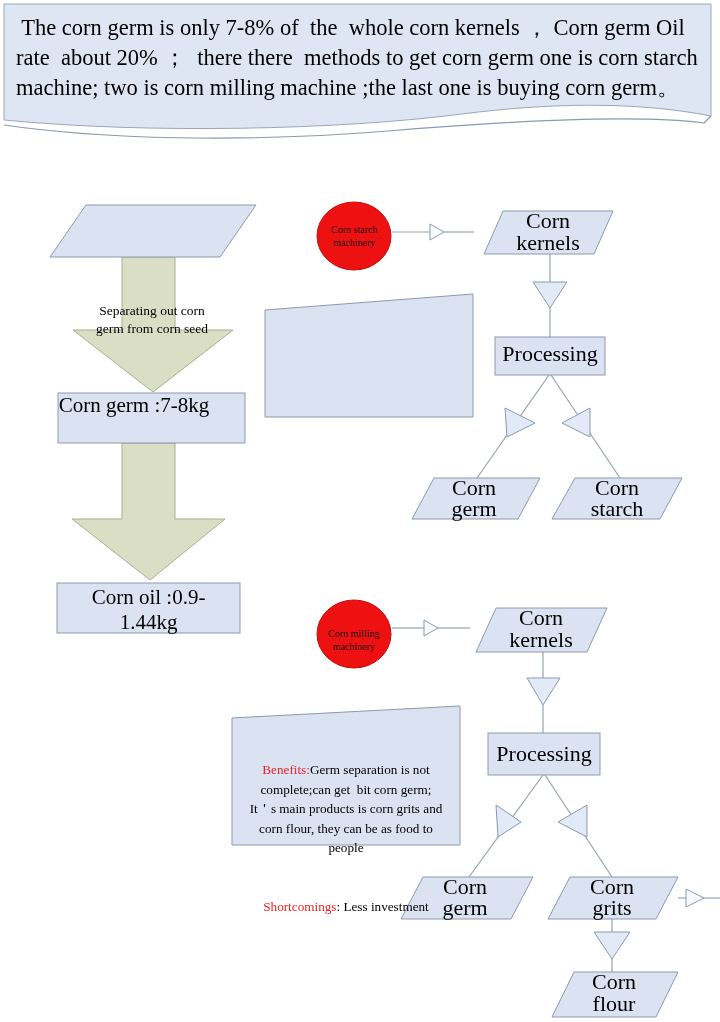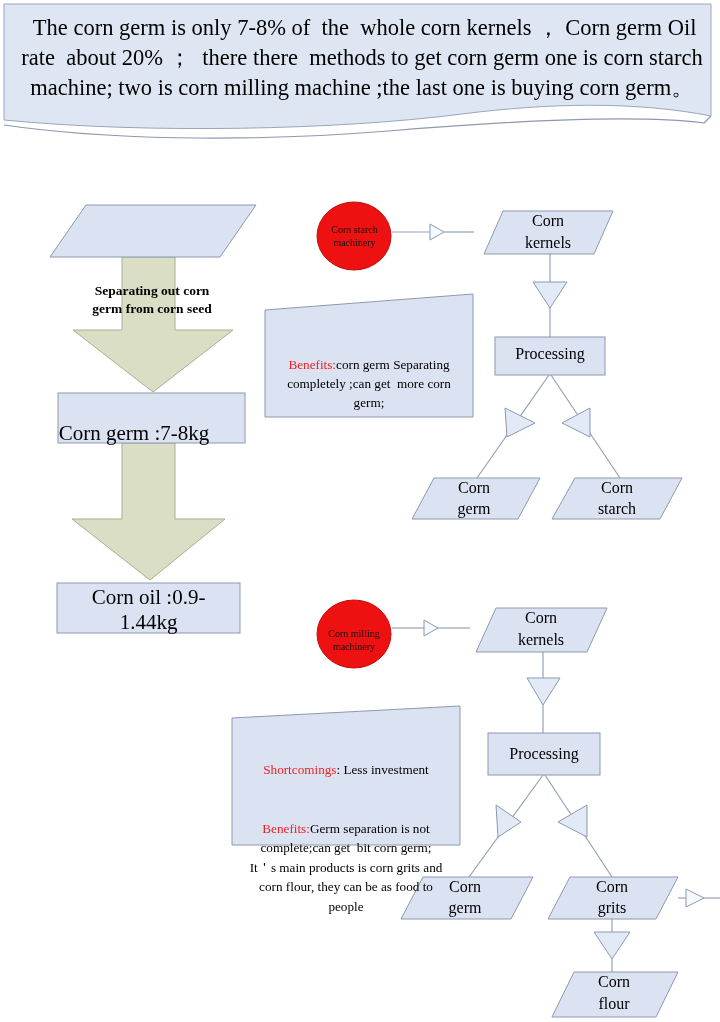--- a/index.html
+++ b/index.html
@@ -10,21 +10,21 @@
   .banner{fill:#dee6f3;stroke:#9aa6bb;}
   .wave-under{fill:none;stroke:#8d99ad;stroke-width:1.2;}
   .bigarrow{fill:#d9dec5;stroke:#a9b08f;stroke-width:1;}
   .conn{stroke:#97a2b0;stroke-width:1.2;fill:none;}
   .tri-open{fill:#f6f9fd;stroke:#8d99ad;stroke-width:1;}
   .tri-fill{fill:#e2eaf7;stroke:#8d99ad;stroke-width:1;}
   .machine{stroke:#c40d0d;stroke-width:1;}
   .txt{position:absolute;color:#000;white-space:pre;text-align:center;}
   .banner-txt{font-size:22.5px;line-height:30px;text-align:left;}
   .big{font-size:21px;line-height:26px;}
-  .node{font-size:16px;line-height:22px;}
+  .node{font-size:22px;line-height:22px;}
   .small{font-size:13.5px;line-height:17.5px;}
   .note{font-size:13.2px;line-height:19px;}
   .circle-txt{font-size:10px;line-height:13px;color:#111;}
   .red{color:#ee2222;}
 </style>
 </head>
 <body>
 
 <div class="stage">
 
@@ -77,60 +77,57 @@
 
     <ellipse class="machine" cx="354" cy="634" rx="37" ry="34" fill="#ee1111"></ellipse>
     <polygon class="shape" points="496,608 607,608 587,652 476,652"></polygon>
     <rect class="shape" x="488" y="733" width="112" height="42"></rect>
     <polygon class="shape" points="423,877 533,877 511,919 401,919"></polygon>
     <polygon class="shape" points="570,877 678,877 656,919 548,919"></polygon>
     <polygon class="shape" points="574,972 678,972 656,1017 552,1017"></polygon>
     <polygon class="shape" points="232,718 460,706 460,845 232,845"></polygon>
   </svg>
 
-  <div class="txt banner-txt" style="left:16px;top:13px;width:692px;text-align:center;"> The corn germ is only 7-8% of  the  whole corn kernels ， Corn germ Oil
+  <div class="txt banner-txt" style="left:16px;top:13px;width:692px;"> The corn germ is only 7-8% of  the  whole corn kernels ， Corn germ Oil
 rate  about 20% ；  there there  methods to get corn germ one is corn starch
 machine; two is corn milling machine ;the last one is buying corn germ。</div>
 
-  <div class="txt small" style="left:62px;top:282px;width:180px;font-weight:bold;">Separating out corn
+  <div class="txt small" style="left:62px;top:302px;width:180px;">Separating out corn
 germ from corn seed</div>
-  <div class="txt big" style="left:58px;top:420px;width:152px;">Corn germ :7-8kg</div>
+  <div class="txt big" style="left:58px;top:392px;width:152px;">Corn germ :7-8kg</div>
   <div class="txt big" style="left:57px;top:585px;width:183px;line-height:24.5px;border-radius:11px;">Corn oil :0.9-
 1.44kg</div>
 
   <div class="txt circle-txt" style="left:317px;top:223px;width:75px;">Corn starch
 machinery</div>
   <div class="txt node" style="left:487px;top:210px;width:122px;">Corn
 kernels</div>
   <div class="txt node" style="left:495px;top:343px;width:110px;">Processing</div>
   <div class="txt node" style="left:414px;top:477px;width:120px;line-height:21px;">Corn
 germ</div>
   <div class="txt node" style="left:555px;top:477px;width:124px;line-height:21px;">Corn
 starch</div>
 
   <div class="txt note" style="left:267px;top:317px;width:204px;">
-    <div><span class="red">Benefits:</span><span>corn germ Separating
-completely ;can get  more corn
-germ;</span></div>
   </div>
 
   <div class="txt circle-txt" style="left:315px;top:627px;width:78px;">Corn milling
 machinery</div>
   <div class="txt node" style="left:480px;top:607px;width:122px;">Corn
 kernels</div>
   <div class="txt node" style="left:488px;top:743px;width:112px;">Processing</div>
   <div class="txt node" style="left:402px;top:876px;width:126px;line-height:21px;">Corn
 germ</div>
   <div class="txt node" style="left:550px;top:876px;width:124px;line-height:21px;">Corn
 grits</div>
   <div class="txt node" style="left:553px;top:971px;width:122px;">Corn
 flour</div>
 
   <div class="txt note" style="left:226px;top:721px;width:240px;line-height:19.5px;">
-    <div><span class="red">Shortcomings</span><span>: Less investment</span></div>
     <div><span class="red">Benefits:</span><span>Germ separation is not
 complete;can get  bit corn germ;
 It＇s main products is corn grits and
 corn flour, they can be as food to
 people</span></div>
+    <div><span class="red">Shortcomings</span><span>: Less investment</span></div>
   </div>
 
 </div>
 
 </body></html>

